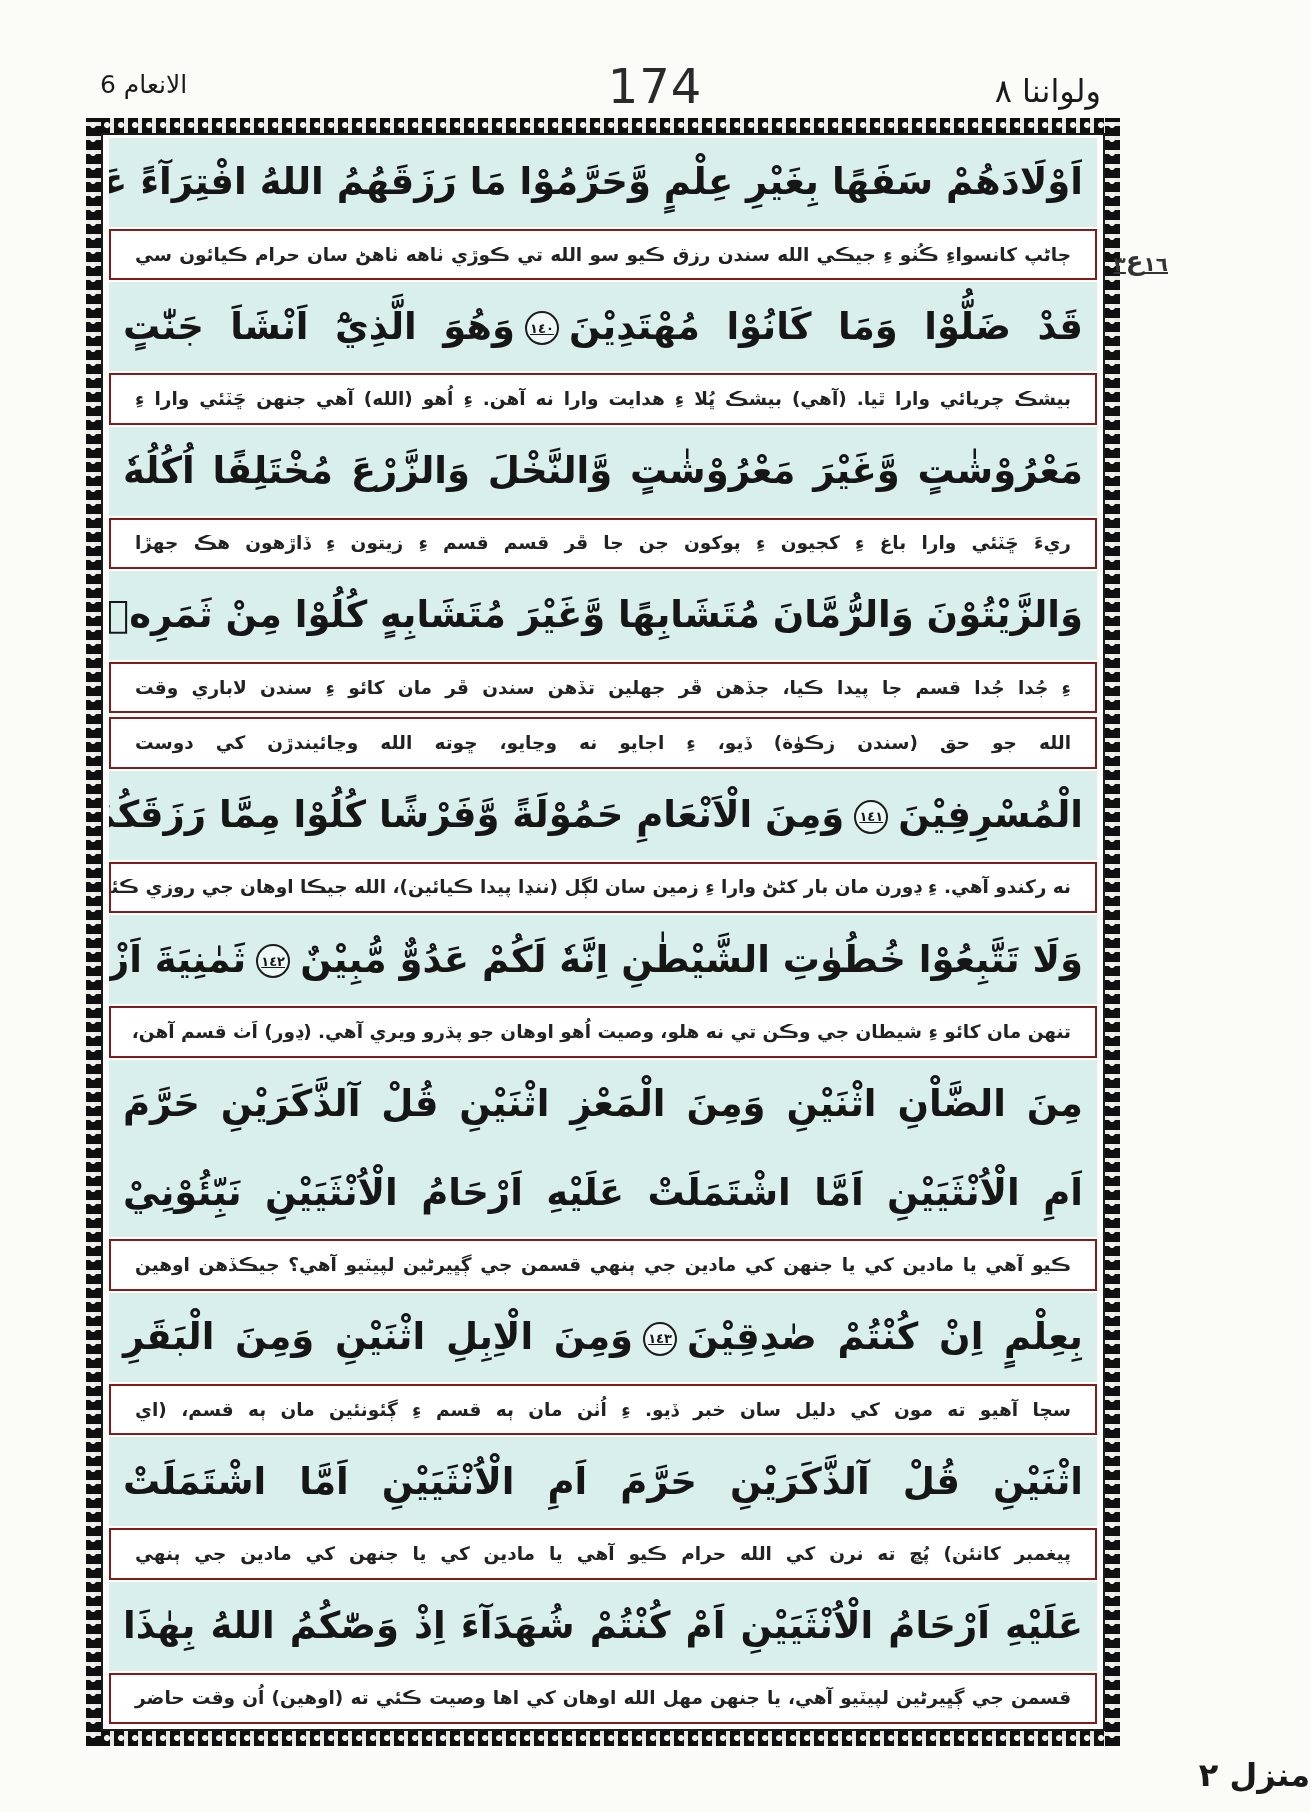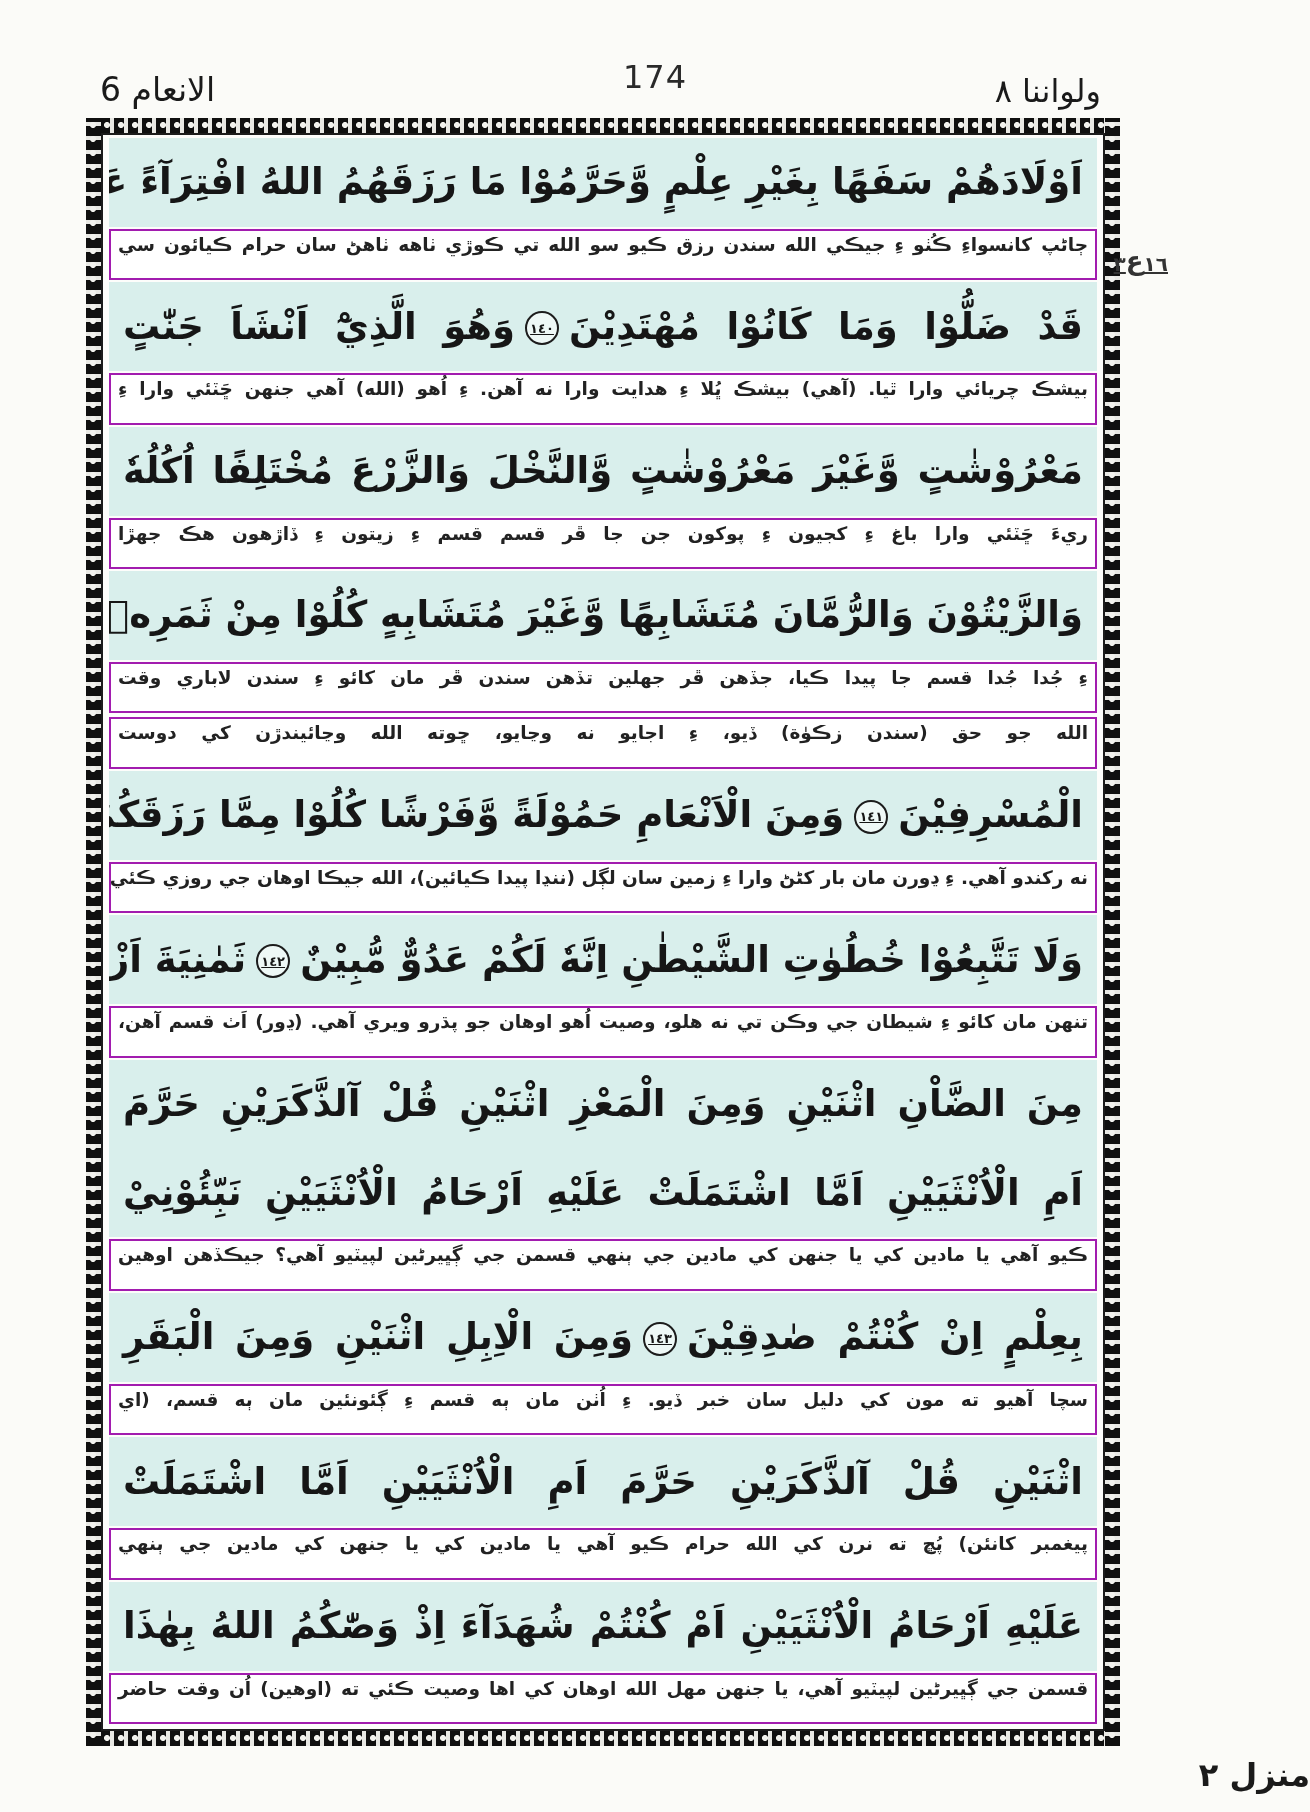--- a/index.html
+++ b/index.html
@@ -7,23 +7,23 @@
   body {
     background:#fbfbf8;
     font-family:"DejaVu Sans", sans-serif;
     color:#1a1a1a;
     position:relative;
     overflow:hidden;
   }
 
   
   .page-header { position:absolute; top:58px; left:0; right:0; height:56px; direction:rtl; }
-  .surah-label { position:absolute; left:100px; top:12px; font-size:33px; direction:rtl; }
+  .surah-label { position:absolute; left:100px; top:12px; font-size:25px; direction:rtl; }
   .page-number { position:absolute; left:50%; transform:translateX(-50%); top:0;
-                 font-size:32px; letter-spacing:1px; font-family:"DejaVu Sans", sans-serif; color:#2a2a2a; }
+                 font-size:48px; letter-spacing:1px; font-family:"DejaVu Sans", sans-serif; color:#2a2a2a; }
   .juz-label   { position:absolute; right:209px; top:14px; font-size:32px; direction:rtl; }
 
   
   .quran-frame {
     position:absolute; top:118px; left:86px; width:1034px; height:1628px;
     background:#111;
     padding:15px;
   }
   .b-strip { position:absolute; background:#111; }
   .b-top, .b-bottom {
@@ -76,25 +76,25 @@
     font-size:13px; font-weight:bold; line-height:1;
     margin:0 10px; vertical-align:middle;
     background:#eef8f6;
     text-decoration:underline;
   }
   .ayah-num:empty { display:none; }
 
   .translation-row {
     background:#ffffff;
     flex:1;
-    border:2px solid #a21caf;
+    border:2px solid #7f1d1d;
     margin:2px 0;
-    display:flex; align-items:flex-start;
-    direction:rtl;
-    padding:2px 7px;
+    display:flex; align-items:center;
+    direction:rtl;
+    padding:2px 24px;
     overflow:hidden;
   }
   .translation-text {
     width:100%;
     font-size:18.5px; font-weight:bold; line-height:1.3;
     direction:rtl;
     text-align:justify; text-align-last:justify;
     white-space:nowrap;
     color:#222;
   }

